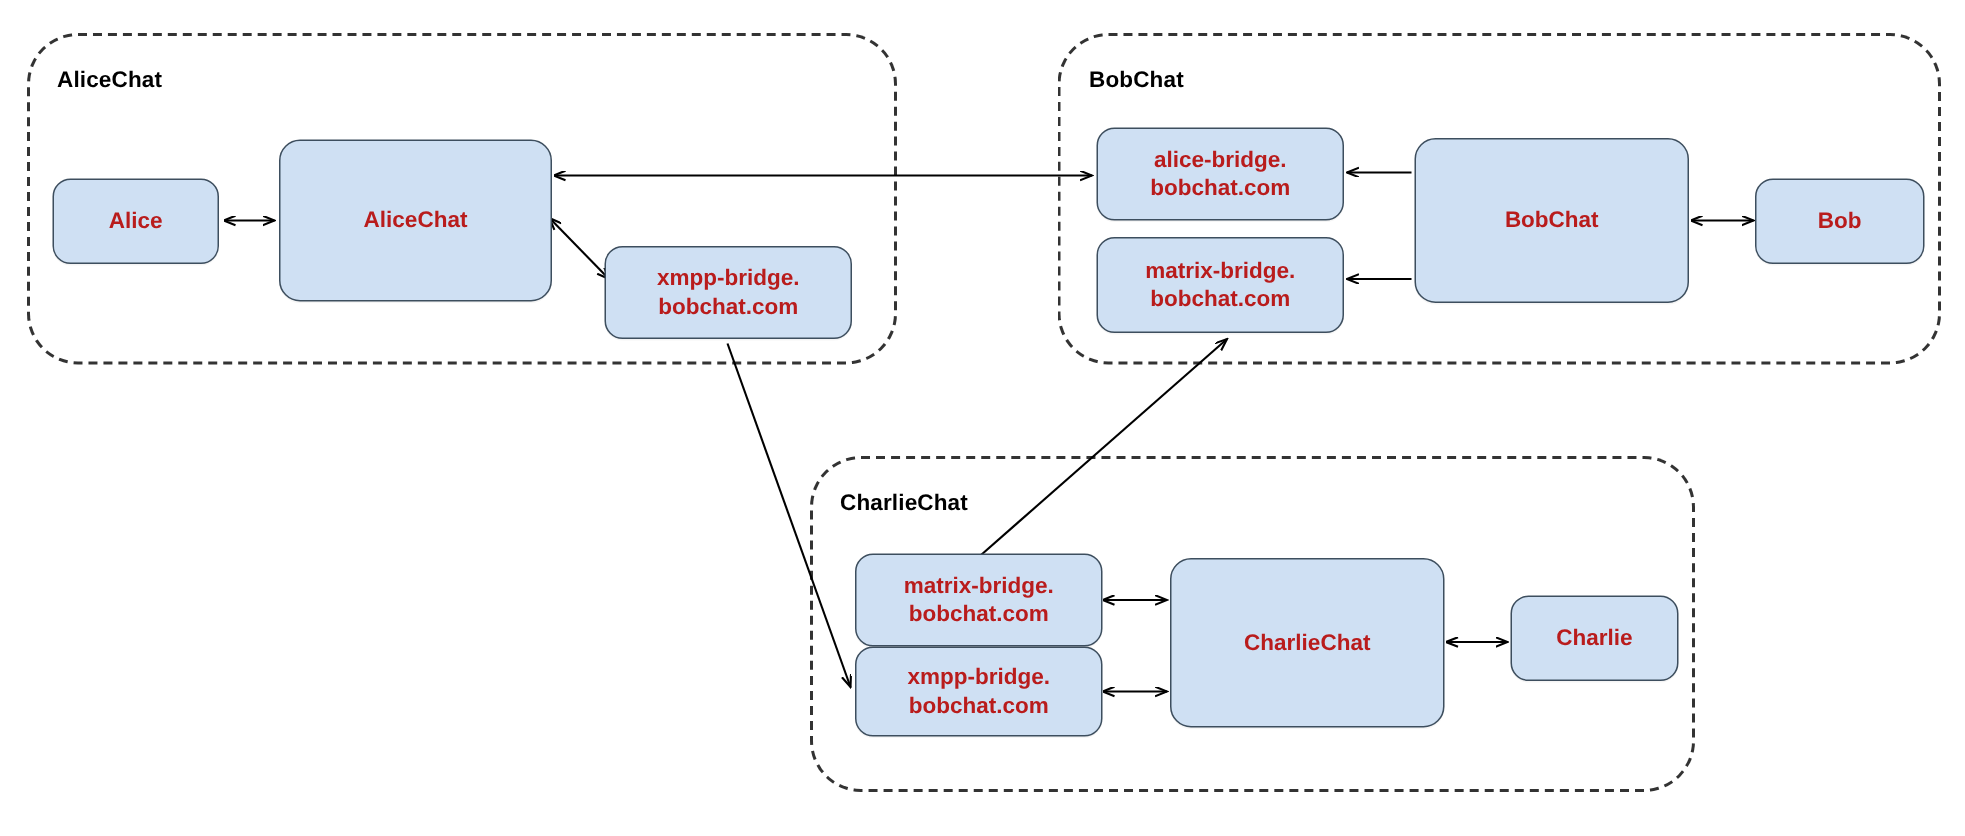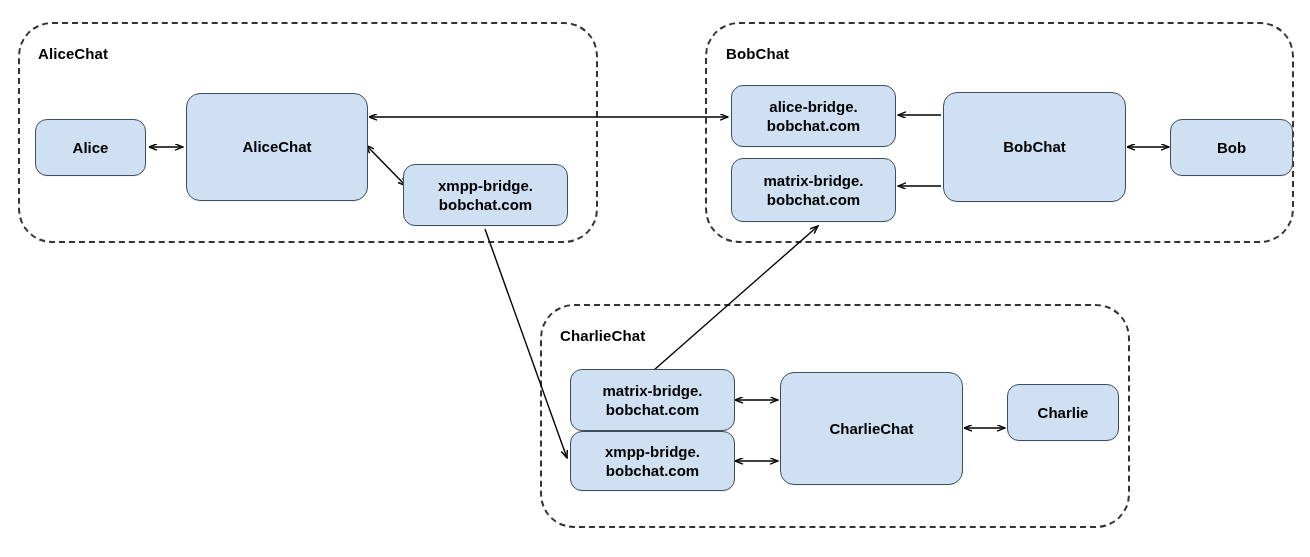--- a/index.html
+++ b/index.html
@@ -28,21 +28,21 @@
     box-sizing:border-box;
     background:#cfe0f3;
     border:1.6px solid #3d4e5e;
     border-radius:12px;
     display:flex;
     align-items:center;
     justify-content:center;
     text-align:center;
     font-size:15px;
     font-weight:bold;
-    color:#000000;
+    color:#b91c1c;
     line-height:1.28;
     padding:2px 6px;
     box-shadow:0 1px 0 rgba(0,0,0,.04);
   }
   .node .txt{white-space:pre-line;}
 
   svg.edges{position:absolute;left:0;top:0;width:1310px;height:557px;overflow:visible;}
   svg.edges line, svg.edges path{stroke:#000000;stroke-width:1.4px;fill:none;}
 </style>
 </head>
@@ -112,35 +112,35 @@
 
   <div class="node" style="left:731px; top:158px; width:165px; height:64px;">
     <span class="txt">matrix-bridge.
 bobchat.com</span>
   </div>
 
   <div class="node" style="left:943px; top:92px; width:183px; height:110px; border-radius:14px;">
     <span class="txt">BobChat</span>
   </div>
 
-  <div class="node" style="left:1170px; top:119px; width:123px; height:57px;">
+  <div class="node" style="left:1170px; top:119px; width:113px; height:57px;">
     <span class="txt">Bob</span>
   </div>
 
   <div class="node" style="left:570px; top:369px; width:165px; height:62px;">
     <span class="txt">matrix-bridge.
 bobchat.com</span>
   </div>
 
   <div class="node" style="left:570px; top:431px; width:165px; height:60px;">
     <span class="txt">xmpp-bridge.
 bobchat.com</span>
   </div>
 
   <div class="node" style="left:780px; top:372px; width:183px; height:113px; border-radius:14px;">
     <span class="txt">CharlieChat</span>
   </div>
 
-  <div class="node" style="left:1007px; top:384px; width:112px; height:57px;">
+  <div class="node" style="left:1007px; top:397px; width:112px; height:57px;">
     <span class="txt">Charlie</span>
   </div>
 
 </div>
 
 </body></html>

